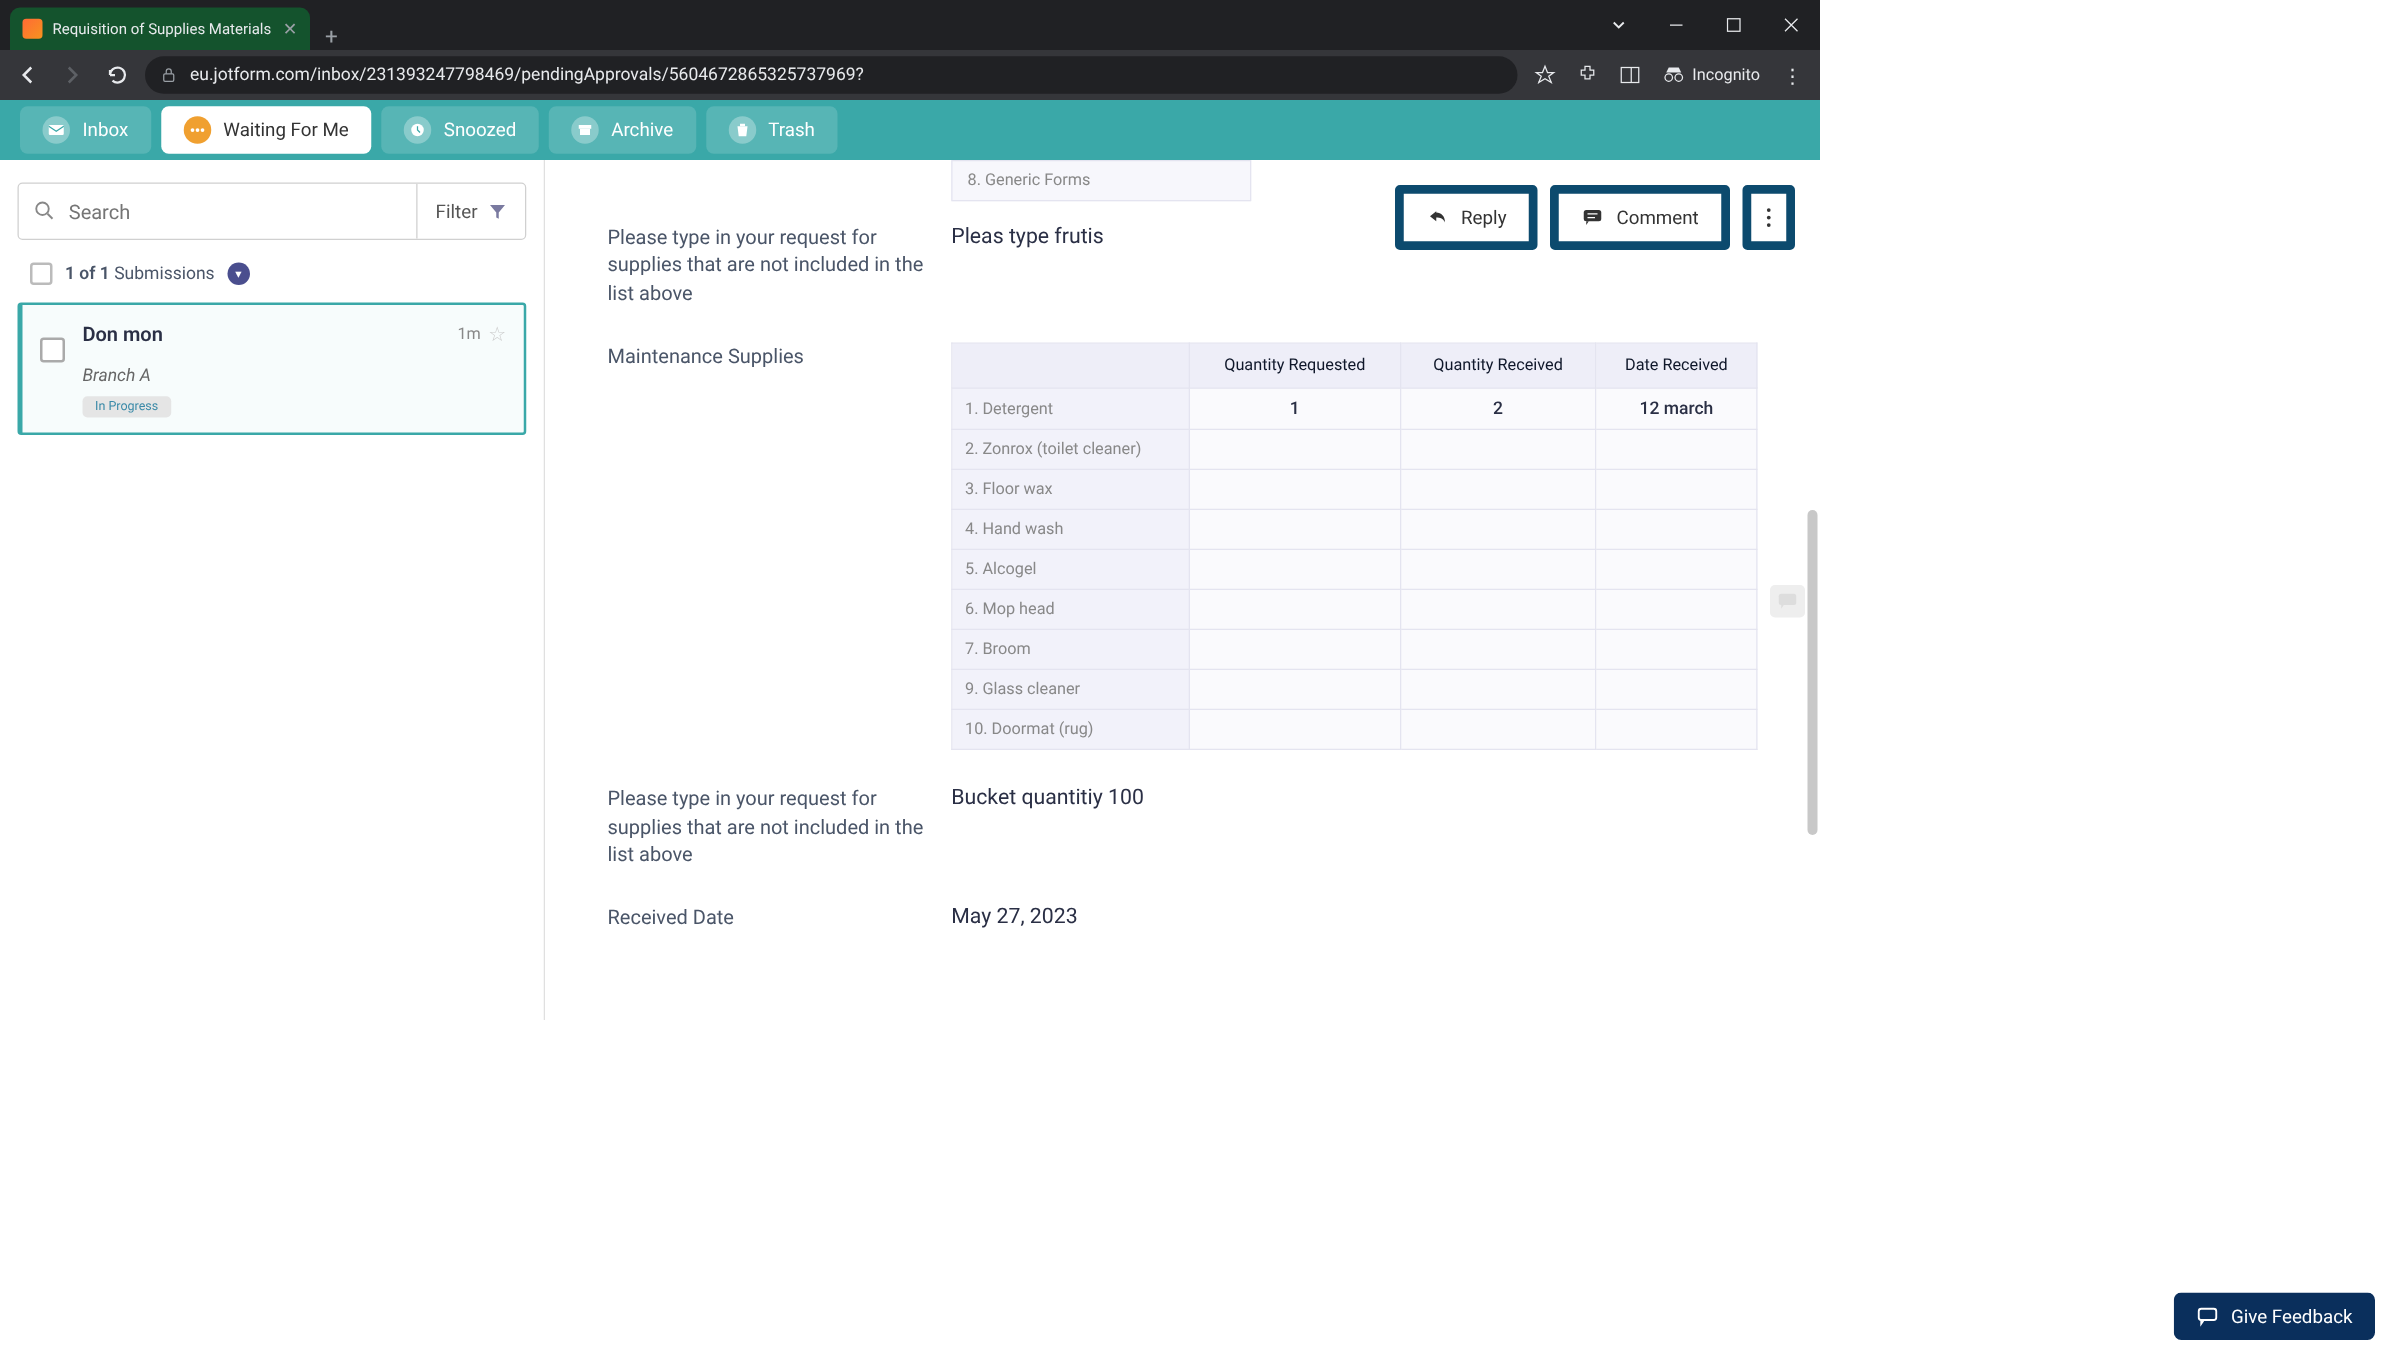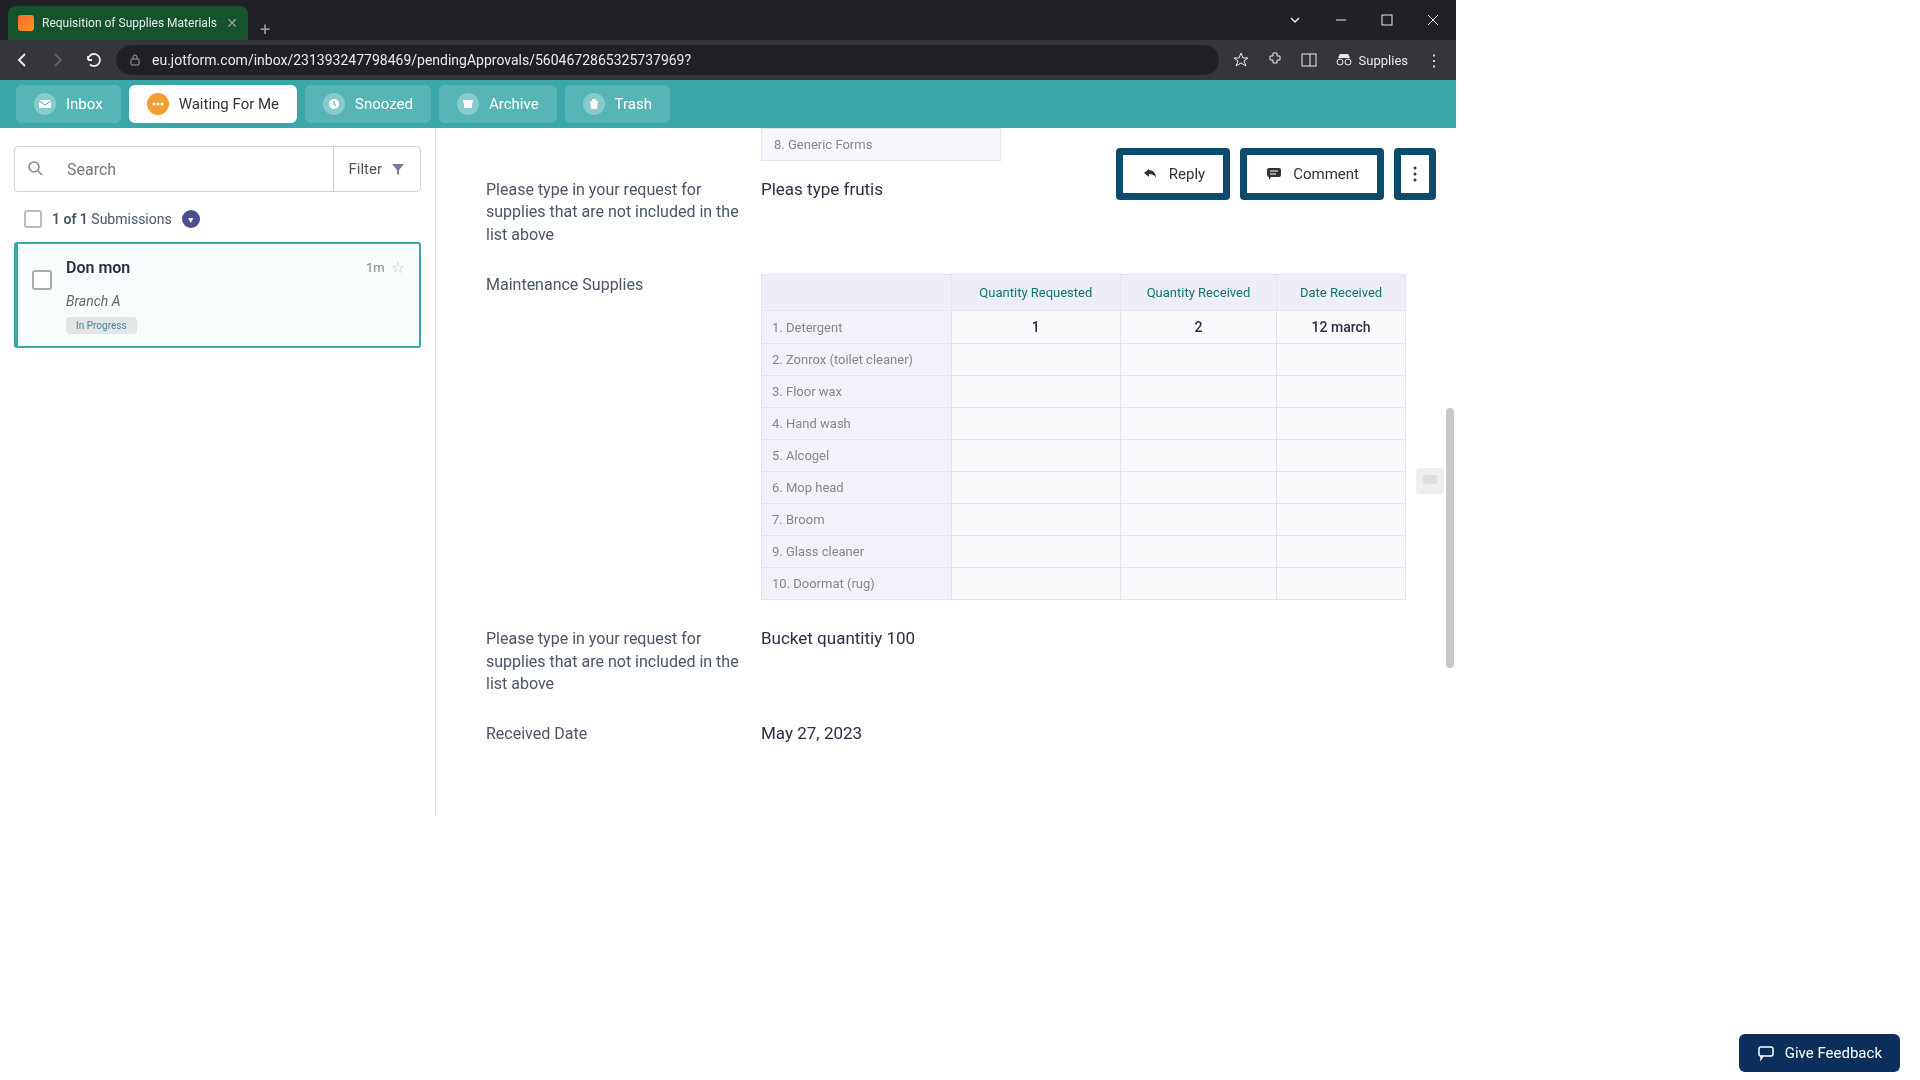--- a/index.html
+++ b/index.html
@@ -35,21 +35,21 @@
 .nav-tab.snoozed .tab-icon { background: rgba(255,255,255,0.3); }
 .nav-tab.archive .tab-icon { background: rgba(255,255,255,0.3); }
 .nav-tab.trash .tab-icon { background: rgba(255,255,255,0.3); }
 
 .app-body { display: flex; height: calc(816px - 128px); }
 
 
 .sidebar { width: 436px; border-right: 1px solid #e0e0e0; padding: 18px 14px; display: flex; flex-direction: column; }
 .search-row { display: flex; gap: 0; height: 46px; border: 1px solid #d0d0d0; border-radius: 4px; overflow: hidden; }
 .search-box { flex: 1; display: flex; align-items: center; padding: 0 12px; gap: 10px; }
-.search-input { border: none; outline: none; font-size: 16px; flex: 1; color: #555; margin-left: 12px; }
+.search-input { border: none; outline: none; font-size: 16px; flex: 1; color: #555; }
 .filter-btn { display: flex; align-items: center; gap: 8px; padding: 0 14px; border-left: 1px solid #d0d0d0; color: #555; font-size: 15px; cursor: pointer; }
 .sub-count { display: flex; align-items: center; gap: 10px; padding: 18px 10px 14px; color: #4a5568; font-size: 14px; }
 .sub-count .cb { width: 18px; height: 18px; border: 2px solid #bbb; border-radius: 3px; }
 .sub-count .bold { font-weight: 600; }
 .sub-count .chev { width: 18px; height: 18px; background: #4a4e8e; border-radius: 50%; display: inline-flex; align-items: center; justify-content: center; color: #fff; font-size: 10px; }
 
 .submission-card { border: 2px solid #3aa8a8; border-left-width: 4px; border-radius: 3px; padding: 14px 14px 12px; background: #f7fcfc; position: relative; }
 .submission-card .cb { position: absolute; left: 14px; top: 26px; width: 20px; height: 20px; border: 2px solid #aaa; border-radius: 3px; background: #fff; }
 .submission-card .card-body { margin-left: 34px; }
 .card-header { display: flex; justify-content: space-between; align-items: center; }
@@ -68,21 +68,21 @@
 .content-scroll { padding: 0 50px 30px 50px; height: 100%; overflow-y: auto; }
 .content-inner { padding-top: 0; }
 
 .field-row { display: flex; gap: 20px; margin-bottom: 28px; align-items: flex-start; }
 .field-label { width: 255px; color: #4a5568; font-size: 16px; line-height: 1.4; }
 .field-value { flex: 1; color: #2a2f45; font-size: 17px; }
 
 .mini-table-cell { border: 1px solid #e4e4f0; background: #f7f7fc; padding: 8px 12px; color: #888; font-size: 13px; width: 240px; }
 
 .supplies-table { width: 100%; border-collapse: collapse; }
-.supplies-table th { background: #eeeef8; color: #0f766e; font-weight: 400; font-size: 13px; padding: 10px 8px; text-align: center; border: 1px solid #e4e4f0; }
+.supplies-table th { background: #eeeef8; color: #0f172a; font-weight: 400; font-size: 13px; padding: 10px 8px; text-align: center; border: 1px solid #e4e4f0; }
 .supplies-table th:first-child { text-align: left; width: 190px; }
 .supplies-table td { border: 1px solid #e4e4f0; padding: 8px 10px; font-size: 13px; color: #888; background: #fafafd; }
 .supplies-table td:first-child { background: #f2f2fa; }
 .supplies-table td.val { text-align: center; color: #2a2f45; font-weight: 500; font-size: 14px; }
 
 .feedback-btn { position: fixed; bottom: 8px; right: 20px; background: #0a2f5c; color: #fff; padding: 10px 18px; border-radius: 6px; display: flex; align-items: center; gap: 10px; font-size: 15px; cursor: pointer; }
 
 .comment-bubble { position: absolute; right: 12px; top: 340px; width: 28px; height: 26px; background: #eee; border-radius: 4px; display: flex; align-items: center; justify-content: center; color: #999; font-size: 14px; }
 
 .scrollbar { position: absolute; right: 2px; top: 10px; bottom: 10px; width: 10px; }
@@ -165,21 +165,21 @@
           <rect x="2" y="3" width="14" height="12" stroke="#e8eaed" fill="none"></rect>
           <line x1="10" y1="3" x2="10" y2="15" stroke="#e8eaed"></line>
         </svg>
       </div>
     <div class="incognito-badge">
       <svg width="18" height="18" viewBox="0 0 18 18">
           <circle cx="5" cy="11" r="3" stroke="#e8eaed" fill="none"></circle>
           <circle cx="13" cy="11" r="3" stroke="#e8eaed" fill="none"></circle>
           <path d="M3 7h12l-2-4H5z" fill="#e8eaed"></path>
         </svg>
-      <span>Supplies</span>
+      <span>Incognito</span>
     </div>
     <div class="addr-icon">⋮</div>
   </div>
 </div>
 
 <div class="app-nav">
   <div class="nav-tab inbox">
     <span class="tab-icon">
         <svg width="14" height="14" viewBox="0 0 14 14">
           <rect x="1" y="3" width="12" height="8" rx="1" fill="#fff"></rect>

